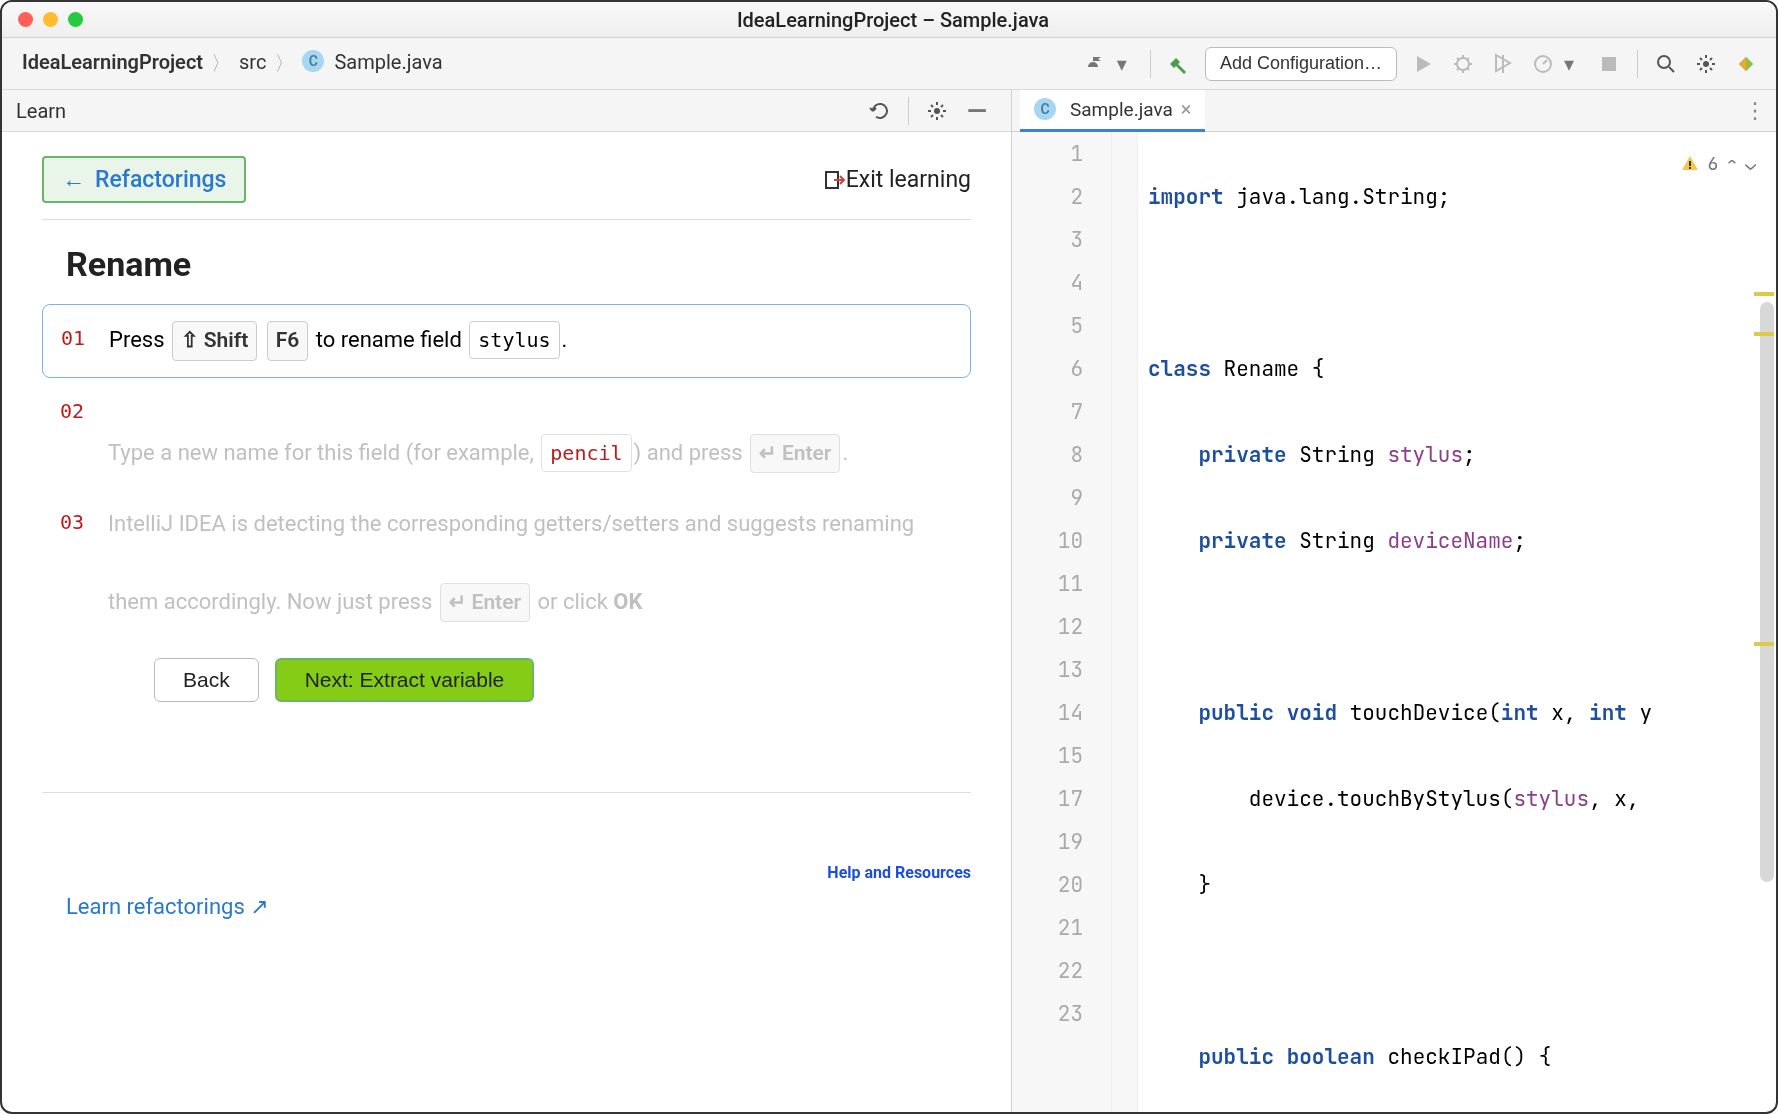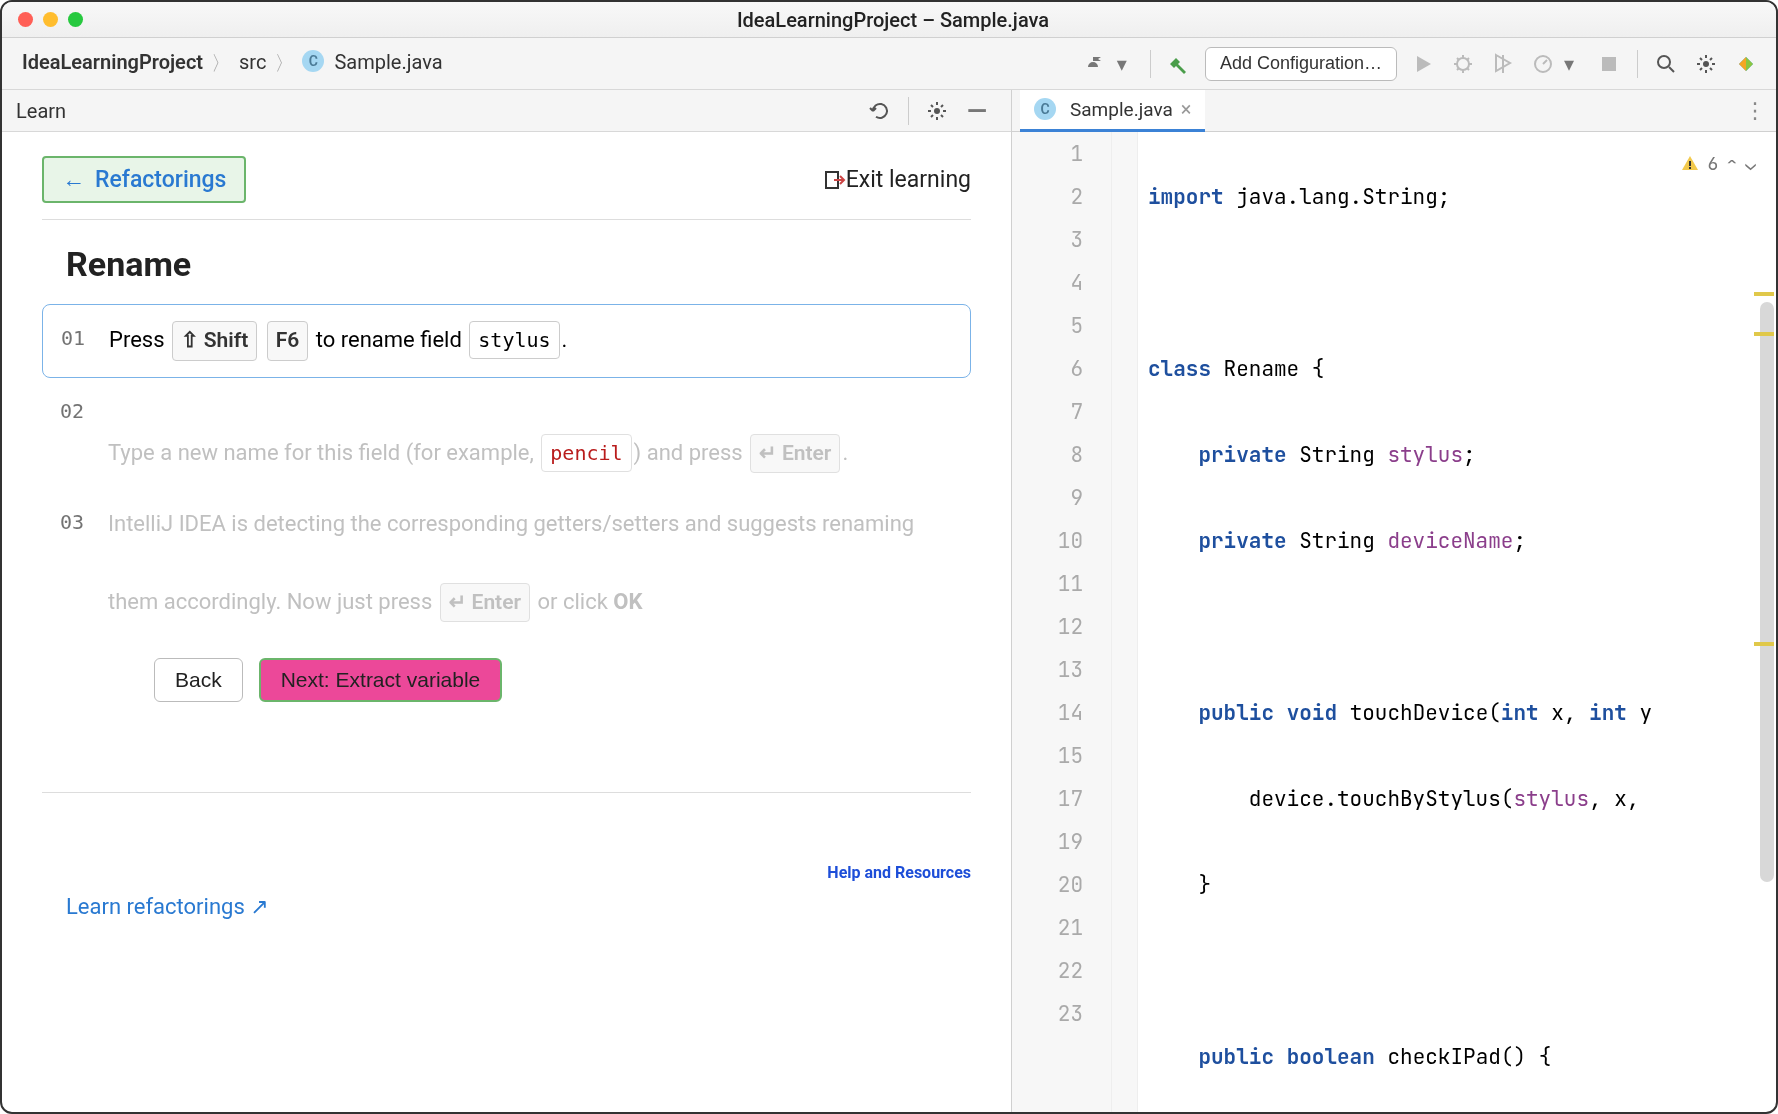--- a/index.html
+++ b/index.html
@@ -106,46 +106,46 @@
 }
 .steps { padding: 0 40px 0 40px; }
 .step {
   display: flex; gap: 16px; padding: 16px 18px;
   font-size: 22px; line-height: 1.7;
 }
 .step.active {
   border: 1.5px solid #7bb3e8; border-radius: 8px;
 }
 .step-num {
-  color: #737373; font-size: 20px; font-family: ui-monospace, Menlo, monospace;
+  color: #b91c1c; font-size: 20px; font-family: ui-monospace, Menlo, monospace;
   flex-shrink: 0; width: 32px;
 }
 .step.inactive { color: #c0c0c0; }
 .kbd {
   display: inline-block; border: 1px solid #ccc; border-radius: 4px;
   padding: 1px 8px; background: #f8f8f8; font-size: 21px;
   font-weight: 600; color: #333; margin: 0 2px;
 }
 .kbd.inactive { color: #c0c0c0; border-color: #e0e0e0; margin-top: 40px; }
 .code-chip {
   display: inline-block; border: 1px solid #ccc; border-radius: 4px;
   padding: 1px 8px; background: #fff; font-family: ui-monospace, Menlo, monospace;
   font-size: 20px; margin: 0 2px;
 }
 .code-chip.inactive { color: #b91c1c; border-color: #e0e0e0; }
 .nav-buttons {
   display: flex; gap: 16px; padding: 20px 0 0 112px;
 }
 .btn {
   border: 1px solid #bbb; border-radius: 6px;
-  padding: 8px 20px; background: #fff; font-size: 21px;
+  padding: 8px 28px; background: #fff; font-size: 21px;
   color: #222; cursor: pointer;
 }
 .btn.highlight {
-  border: 2.5px solid #6bb56b; background: #ec4899;
+  border: 2.5px solid #6bb56b; background: #84cc16;
 }
 .help-section { padding: 70px 40px 10px 64px; }
 .help-title { font-size: 16px; font-weight: 700; color: #1d4ed8; text-align: right; }
 .help-link {
   color: #2979d1; font-size: 22px; padding-top: 12px; display: block;
 }
 
 .right-panel { flex: 1; display: flex; flex-direction: column; position: relative; }
 .editor-tabs {
   height: 42px; background: #f5f5f5; border-bottom: 1px solid #d0d0d0;

